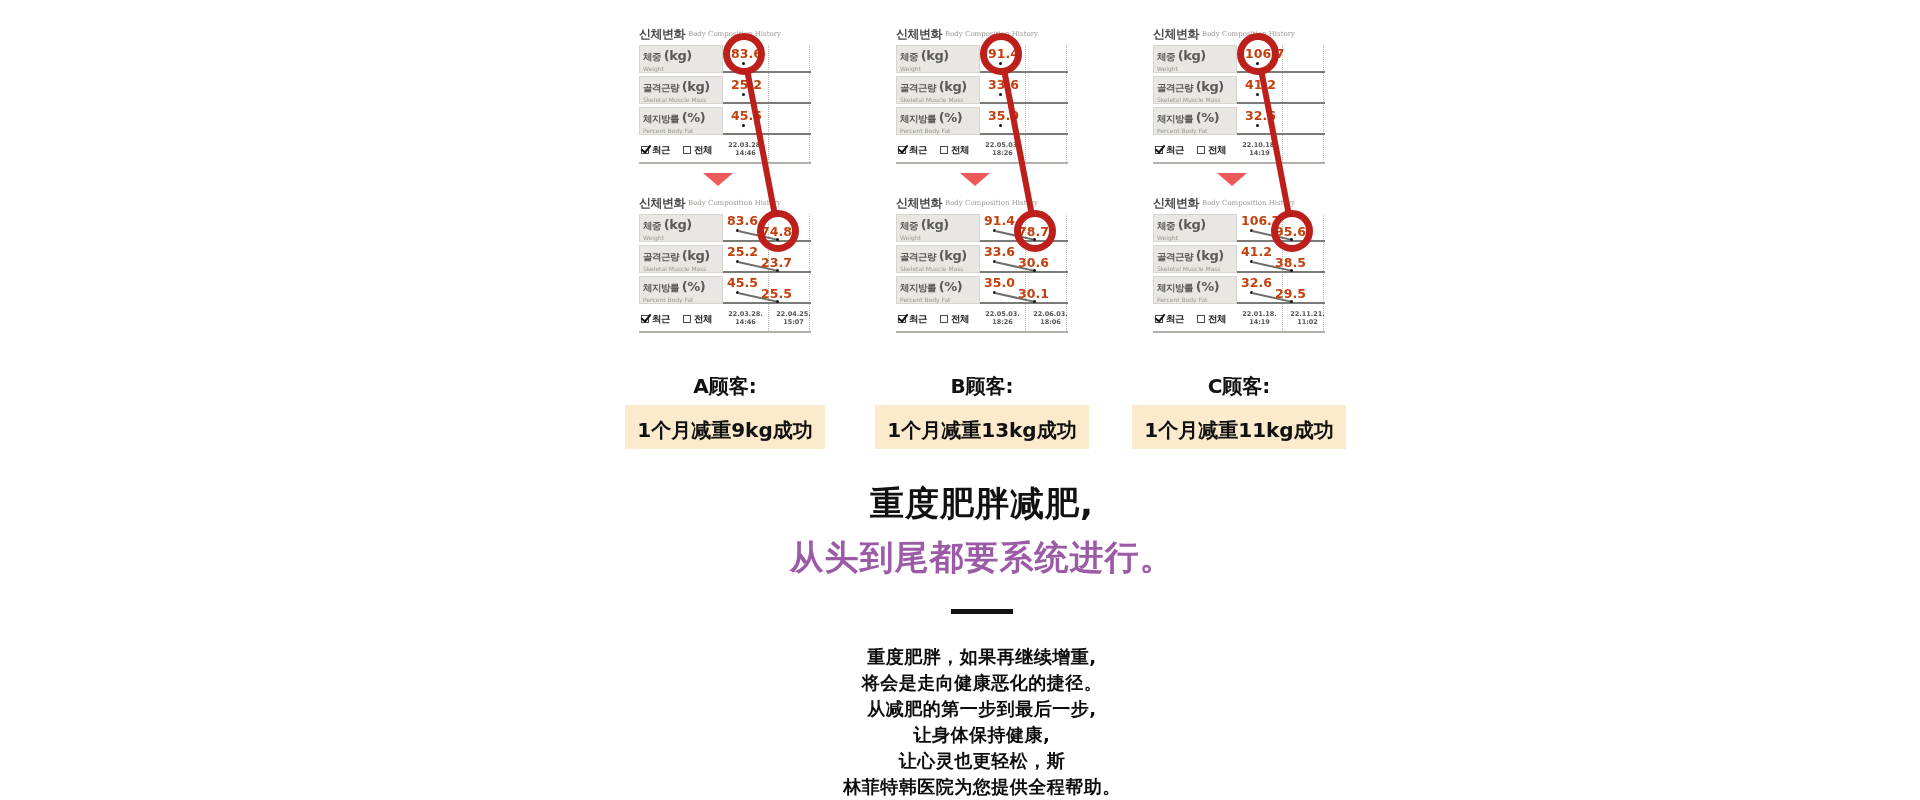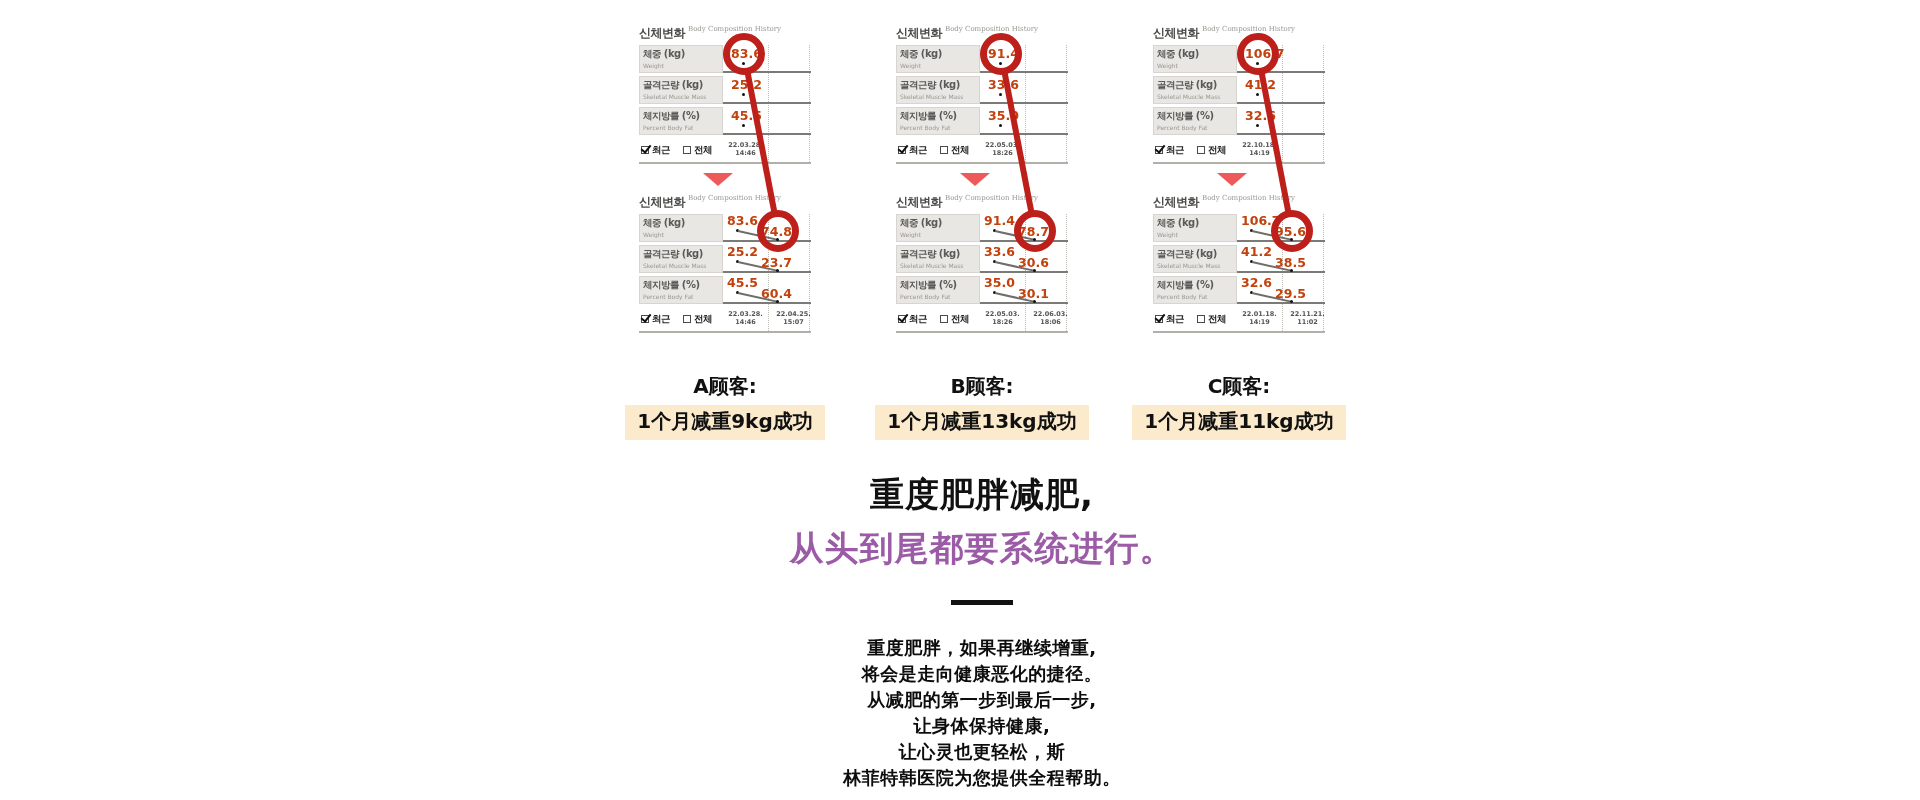--- a/index.html
+++ b/index.html
@@ -6,28 +6,28 @@
   html,body { background:#fff; }
   body { width:1920px; height:800px; overflow:hidden;
          font-family:"DejaVu Sans","Liberation Sans",sans-serif; }
   .content { position:relative; left:22px; width:1920px; }
 
   
   .columns { display:flex; justify-content:center; gap:85px; padding-top:25px; }
   .case-col { width:172px; position:relative; }
 
   .panel { width:172px; position:relative; border-bottom:2px solid #b3b0ac; background:#fff; }
-  .panel-head { height:20px; display:flex; align-items:flex-start; padding-bottom:2px; }
+  .panel-head { height:20px; display:flex; align-items:center; padding-bottom:2px; }
   .t-ko { font-size:12px; font-weight:bold; color:#4a4a48; letter-spacing:-0.5px; }
   .t-en { font-size:7px; color:#9a9893; font-family:"DejaVu Serif","Liberation Serif",serif; margin-left:3px; white-space:nowrap; }
 
   .prow { display:flex; height:31px; position:relative; z-index:1; }
   .lcell { width:84px; height:28px; background:#e9e7e3; border:1px solid #d8d5d0; padding:2px 3px; }
   .l1 { font-size:9.5px; font-weight:bold; color:#5a5a58; white-space:nowrap; letter-spacing:-0.5px; }
-  .l1 .unit { font-size:10px; }
+  .l1 .unit { font-size:13px; }
   .l2 { font-size:6px; color:#9a9893; margin-top:1px; white-space:nowrap; overflow:hidden; }
   .varea { position:relative; flex:1; height:28px; border-bottom:2px solid #7c7a77; }
 
   .v { position:absolute; font-size:12.5px; font-weight:bold; color:#c2410c; white-space:nowrap; }
   .vdot { position:absolute; width:3px; height:3px; border-radius:50%; background:#111; }
   .pos-a  { left:8px;  top:1px; }  .dot-a { left:19px; top:17px; }
   .pos-b1 { left:4px;  top:-1px; } .dot-b1 { left:13px; top:15px; }
   .pos-b2 { left:38px; top:10px; } .dot-b2 { left:53px; top:24px; }
   .lnk { position:absolute; left:15px; top:16px; width:41px; height:1.5px;
          background:#6f6d6a; transform:rotate(12.5deg); transform-origin:left center; }
@@ -46,21 +46,21 @@
 
   .down-arrow { width:0; height:0; margin:9px 0 8px 64px;
         border-left:15px solid transparent; border-right:15px solid transparent;
         border-top:13px solid #ee5a5a; }
 
   .red-overlay { position:absolute; top:0; left:0; width:172px; height:304px; z-index:5; pointer-events:none; }
 
   .cust-name { margin-top:40px; font-size:20px; font-weight:bold; color:#111; text-align:center; white-space:nowrap; }
   .cust-result { margin-top:5px; display:flex; justify-content:center; }
   .cust-result span { background:#fbeacb; font-size:20px; font-weight:bold; color:#111;
-        padding:3px 12px 5px; white-space:nowrap; }
+        padding:12px 12px 5px; white-space:nowrap; }
 
   
   .headline { margin-top:32px; text-align:center; }
   .h-black  { font-size:34px; font-weight:bold; color:#111; letter-spacing:1px; }
   .h-purple { font-size:34px; font-weight:bold; color:#9b5ba6; margin-top:8px; letter-spacing:1px; }
   .divider  { width:62px; height:5px; background:#111; margin:28px auto 30px; }
   .para { text-align:center; font-size:18px; font-weight:bold; color:#0d0d0d; line-height:26px; letter-spacing:0.5px; }
 </style>
 </head>
 <body>
@@ -158,21 +158,21 @@
         </div>
         <div class="prow">
           <div class="lcell">
             <div class="l1"><span>체지방률</span> <span class="unit">(%)</span></div>
             <div class="l2">Percent Body Fat</div>
           </div>
           <div class="varea">
             <span class="v pos-b1">45.5</span>
               <i class="vdot dot-b1"></i>
             <i class="lnk"></i>
-            <span class="v pos-b2">60.4</span>
+            <span class="v pos-b2">25.5</span>
               <i class="vdot dot-b2"></i>
           </div>
         </div>
         <div class="pfoot">
           <span class="chk">
               <i class="cb checked"></i>
               <span>최근</span>
             </span>
           <span class="chk">
               <i class="cb"></i>

